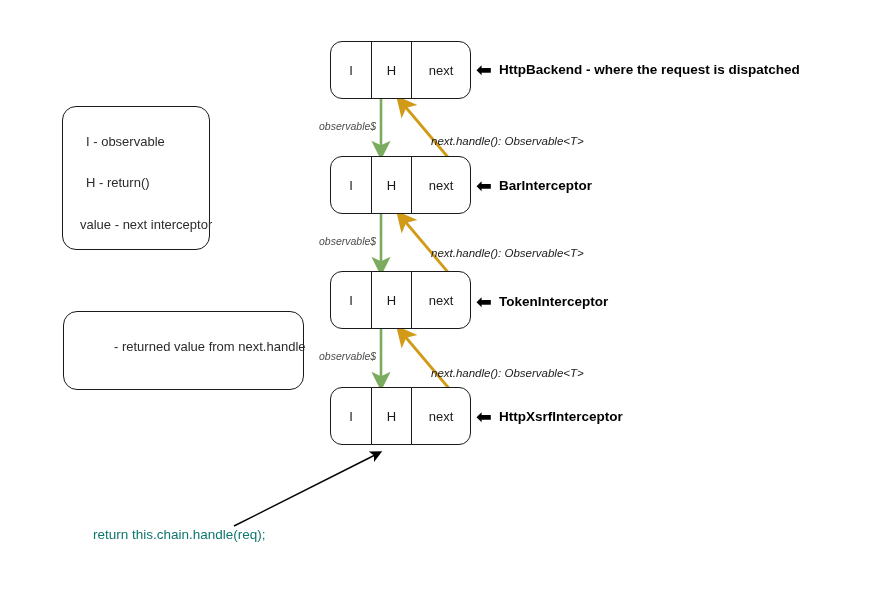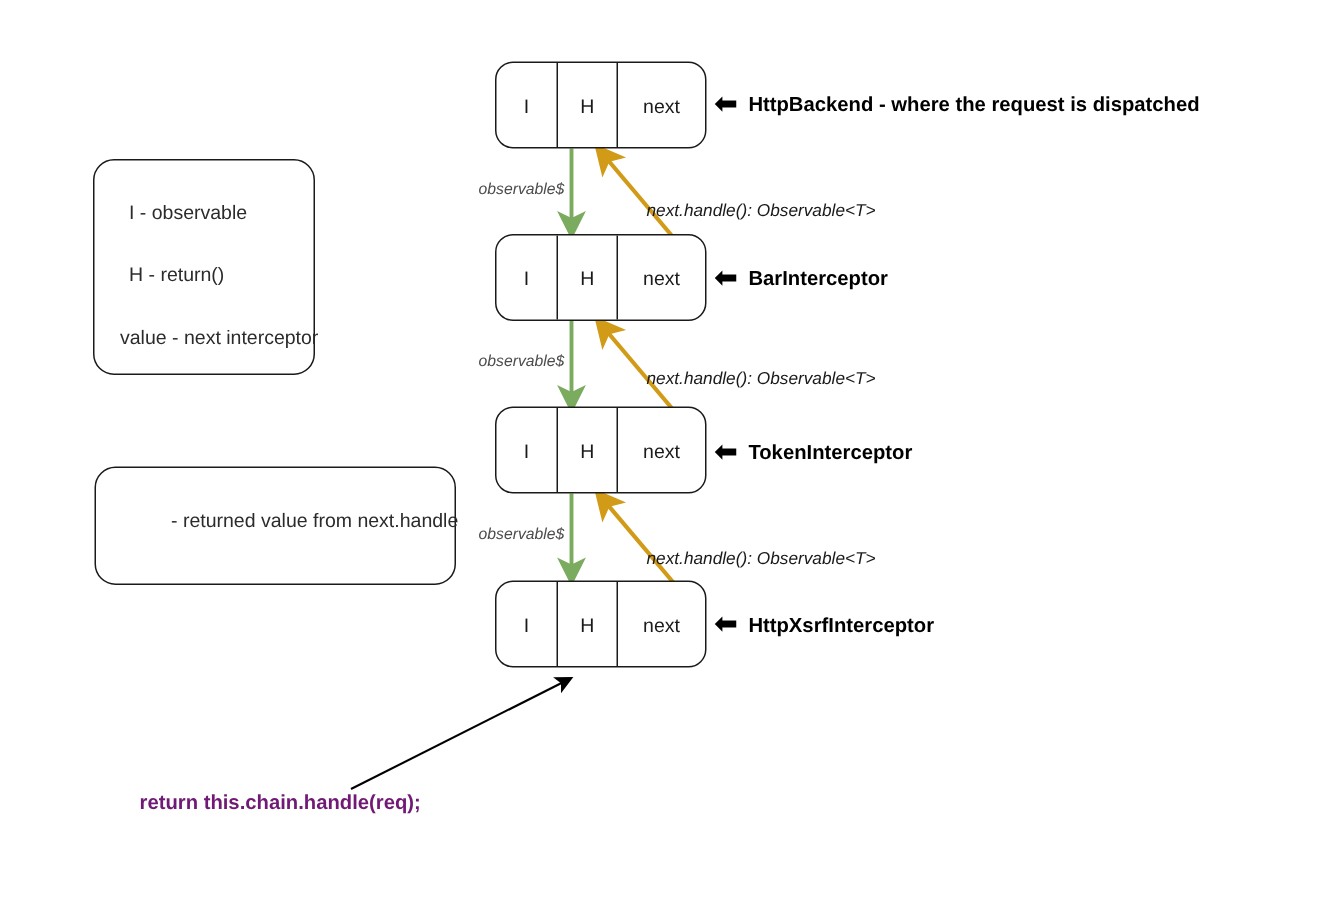--- a/index.html
+++ b/index.html
@@ -76,22 +76,22 @@
     white-space: nowrap;
   }
   .edge-label.gold {
     font-size: 11.5px;
     color: #1a1a1a;
     margin-top: 13px;
   }
   .code-label {
     position: absolute;
     font-size: 13.5px;
-    font-weight: bold;
-    color: #701a75;
+    font-weight: normal;
+    color: #0f766e;
     white-space: nowrap;
   }
 </style>
 </head>
 <body>
 
 <svg id="canvas" viewBox="0 0 891 601" xmlns="http://www.w3.org/2000/svg">
   <defs>
     <marker id="mk-green" markerWidth="9" markerHeight="9" refX="4.2" refY="4.5" orient="auto" markerUnits="strokeWidth">
       <path d="M0.6,0.8 L8,4.5 L0.6,8.2 L2.4,4.5 Z" fill="#7aab5e"></path>

